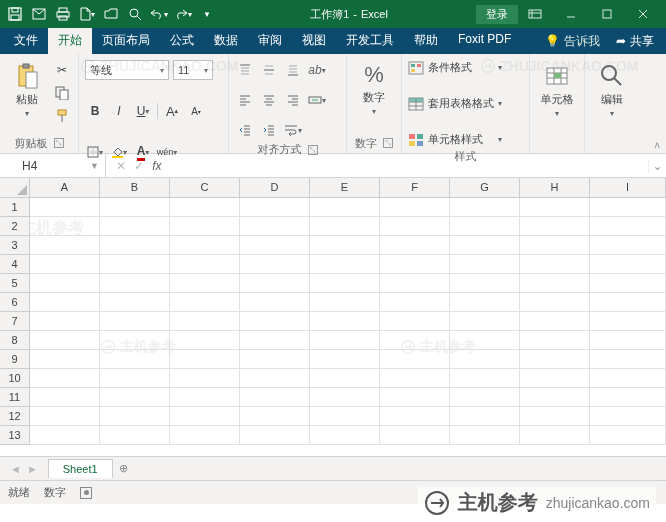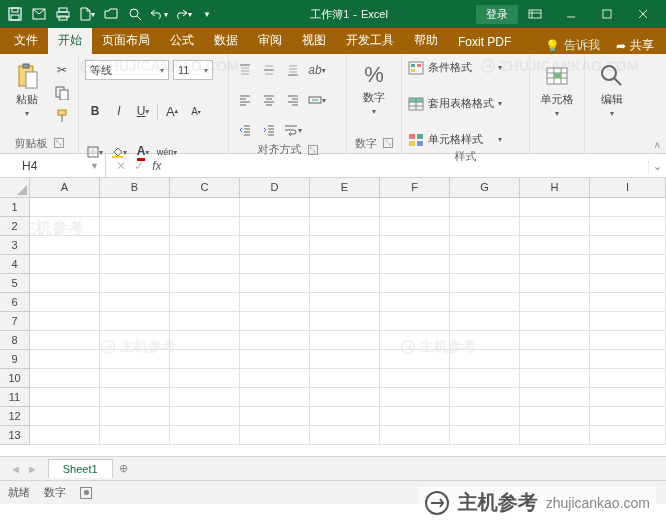--- a/index.html
+++ b/index.html
@@ -8,21 +8,21 @@
   .titlebar { height: 28px; background: #0f6b3a; display: flex; align-items: center; color: #fff; font-size: 11px; }
   .qat { display: flex; gap: 6px; align-items: center; padding: 0 6px; }
   .qat .qbtn { width: 18px; height: 18px; display: flex; align-items: center; justify-content: center; cursor: pointer; }
   .qat svg { stroke: #fff; fill: none; }
   .title-center { flex: 1; text-align: center; display:flex; align-items:center; justify-content:center; gap:4px;}
   .login-badge { background:#2a8655; padding:2px 10px; font-size:11px; border-radius:1px; }
   .win-controls { display: flex; gap: 2px; padding-right:6px;}
   .win-controls .wbtn { width: 34px; height: 22px; display:flex; align-items:center; justify-content:center; color:#d8e8de; cursor:pointer;}
   .win-controls svg{stroke:#d8e8de;fill:none;}
 
-  .tabs { height: 26px; background: #a16207; display: flex; align-items: flex-end; color: #fff; font-size: 12px; padding:0 4px;}
+  .tabs { height: 26px; background: #0c4a6e; display: flex; color: #fff; font-size: 12px; padding:0 4px;}
   .tab { padding: 4px 10px 5px; cursor:pointer; }
   .tab.active { background: #f3f2f1; color:#0f6b3a; }
   .tabs-spacer{flex:1;}
   .tell-me{display:flex;align-items:center;gap:4px;padding:0 8px;color:#d8e8de;font-size:12px;}
   .share{display:flex;align-items:center;gap:4px;padding:0 8px;color:#fff;font-size:12px;}
 
   .ribbon { height: 100px; background: #f3f2f1; border-bottom:1px solid #d4d4d4; display:flex; position:relative;}
   .grp { border-right:1px solid #e1e1e1; display:flex; flex-direction:column; padding:4px 6px 2px; }
   .grp-body{flex:1;display:flex;align-items:flex-start;gap:4px;}
   .grp-label{font-size:11px; color:#666; text-align:center; padding-top:2px; height:18px; display:flex;align-items:center;justify-content:center;gap:6px;}

